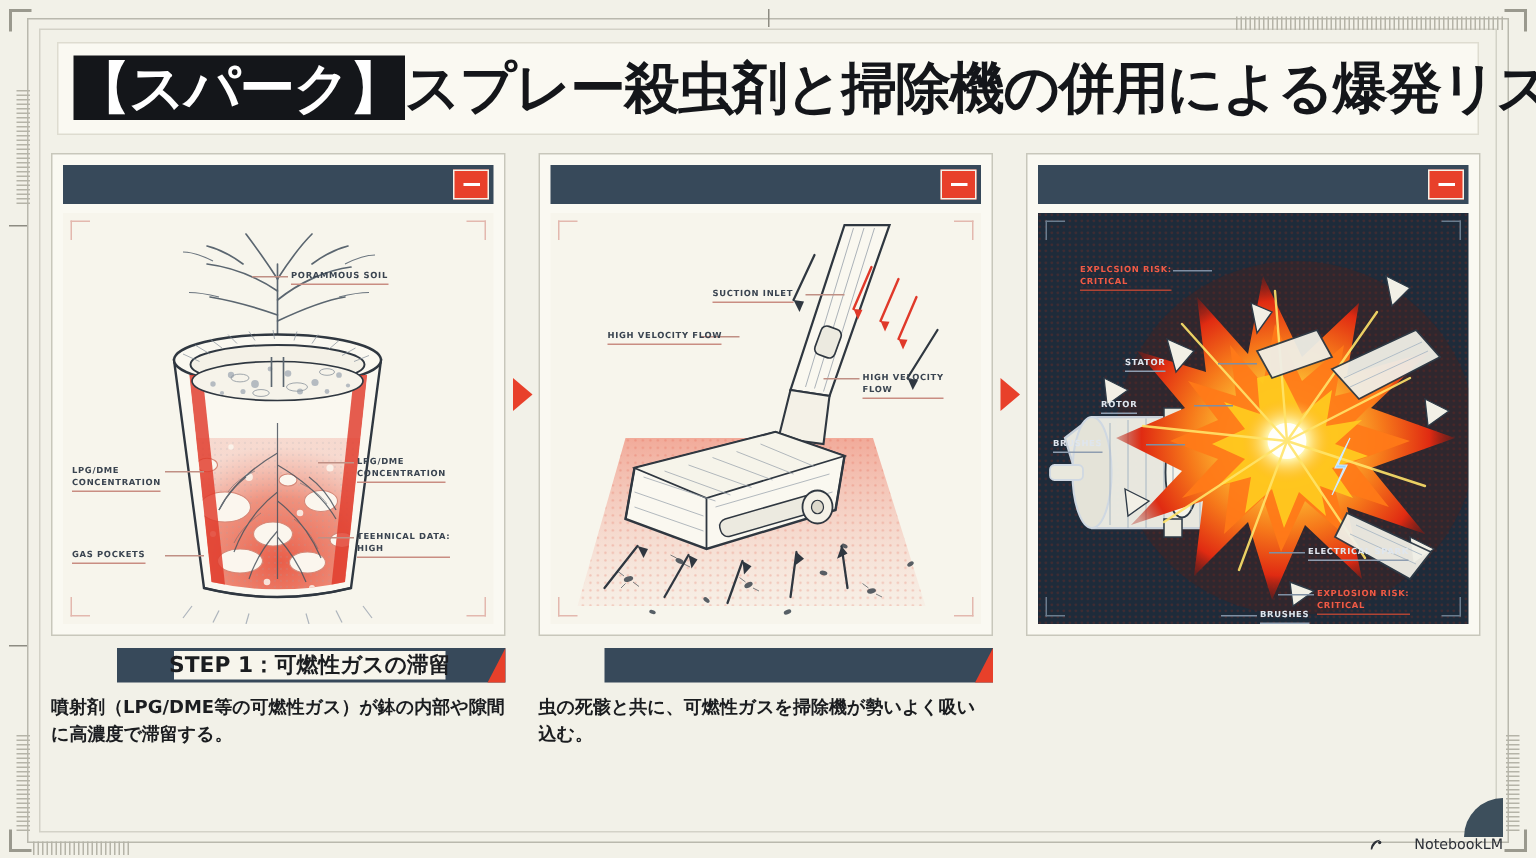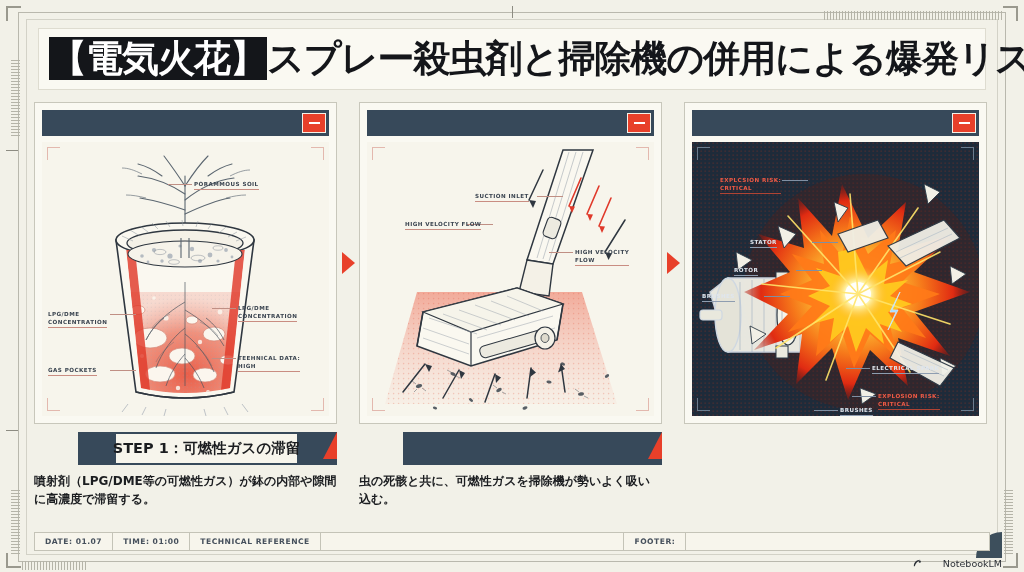--- a/index.html
+++ b/index.html
@@ -195,21 +195,21 @@
     height: 96px;
     display: flex;
     gap: 0;
   }
   .cap {
     width: 303px;
     position: relative;
   }
   .cap-gap { width: 22px; flex: none; }
   .cap-head {
-    height: 33px;
+    height: 23px;
     background: #37495a;
     display: flex;
     align-items: center;
     position: relative;
     overflow: hidden;
     margin-left: 44px;
   }
   .cap-head-inner {
     position: absolute;
     left: 38px; right: 40px; top: 2px; bottom: 2px;
@@ -449,21 +449,21 @@
       <i></i>
       <i></i>
       <i></i>
       <i></i>
       <i></i>
       <i></i>
     </div>
   <div class="corner-quarter"></div>
 
   <div class="title-wrap">
-    <div class="title"><span class="brk"><span>【</span><span>電気火花</span><span>】</span></span><span>スプレー殺虫剤と掃除機の併用による爆発リスク</span></div>
+    <div class="title"><span class="brk"><span>【</span><span>スパーク</span><span>】</span></span><span>スプレー殺虫剤と掃除機の併用による爆発リスク</span></div>
   </div>
 
   <div class="panels">
 
     <div class="panel">
       <div class="panel-bar">
         <div class="panel-btn">
             <i></i>
           </div>
       </div>
@@ -889,28 +889,20 @@
       <div class="cap-head">
         <div class="cap-corner"></div>
       </div>
       <div class="cap-body">虫の死骸と共に、可燃性ガスを掃除機が勢いよく吸い込む。</div>
     </div>
 
     <div class="cap-gap"></div>
 
   </div>
 
-  <div class="footer">
-    <div class="f-cell">DATE: 01.07</div>
-    <div class="f-cell">TIME: 01:00</div>
-    <div class="f-cell">TECHNICAL REFERENCE</div>
-    <div class="f-spacer"></div>
-    <div class="f-cell">FOOTER:</div>
-    <div class="f-end"></div>
-  </div>
 
   <div class="watermark">
     <svg width="11" height="11" viewBox="0 0 24 24">
       <path d="M4 18 C4 10, 10 4, 18 4 C12 8, 8 12, 6 18 Z" fill="#2d3138"></path>
       <circle cx="17" cy="8" r="2.4" fill="#2d3138"></circle>
     </svg>
     <span>NotebookLM</span>
   </div>
 
 </div>

